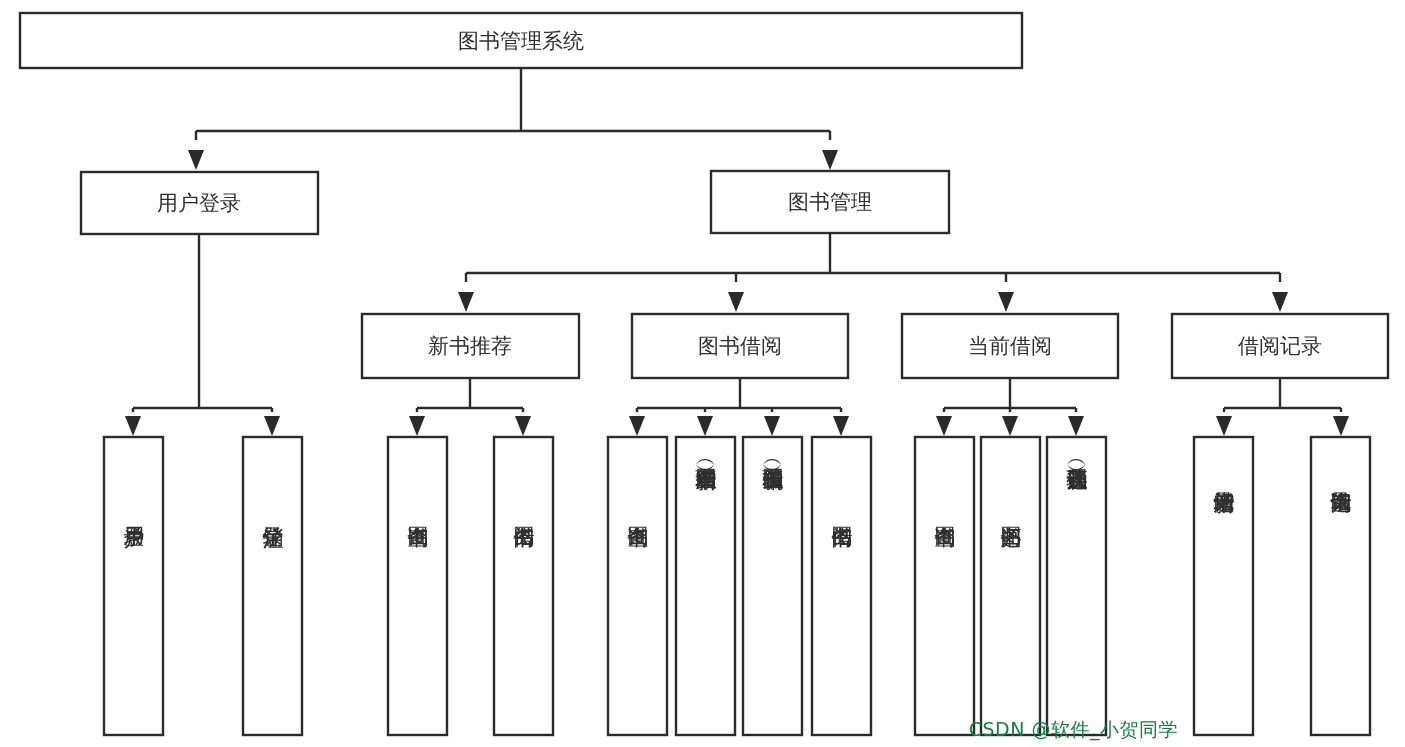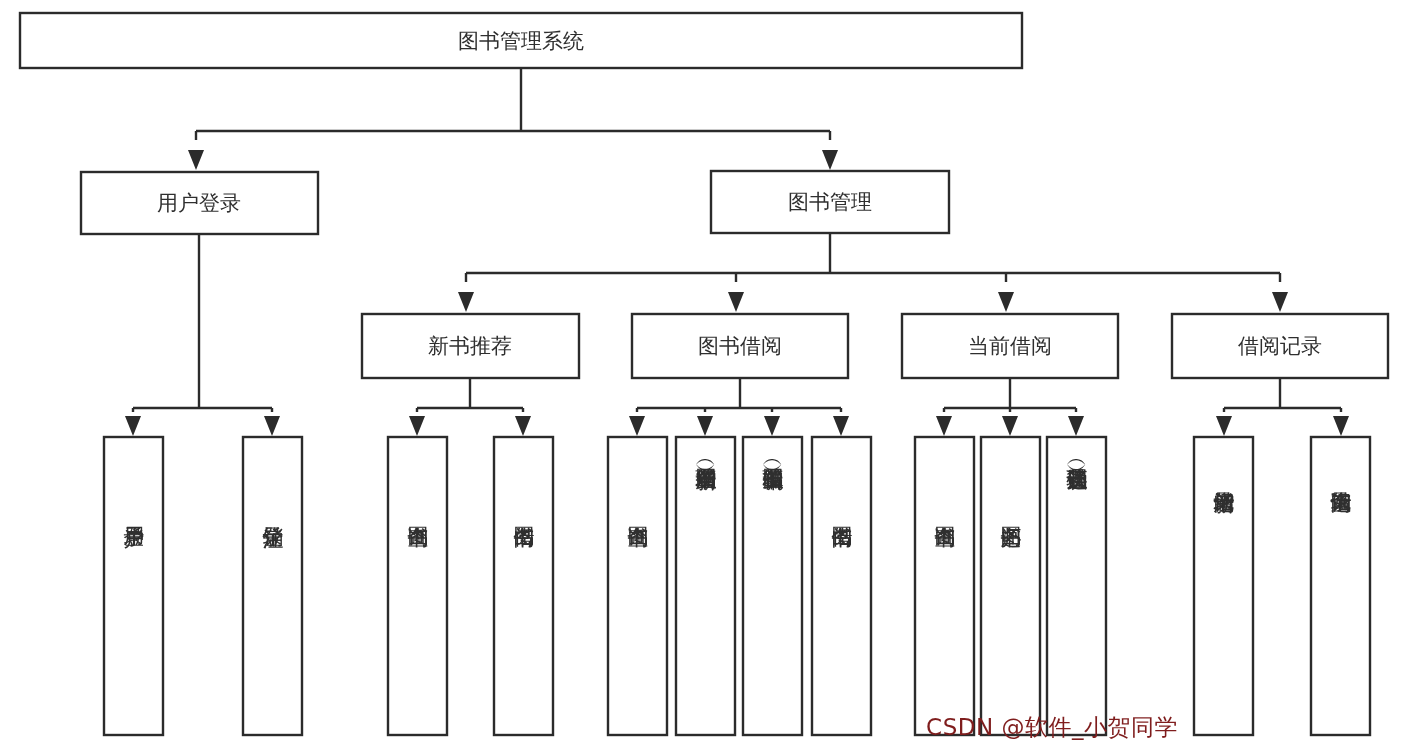--- a/index.html
+++ b/index.html
@@ -53,22 +53,22 @@
   }
   .arrow-head {
     fill: #2b2b2b;
     stroke: none;
   }
   .watermark {
     position: absolute;
     right: 8px;
     bottom: 4px;
     font-family: "DejaVu Sans", "Liberation Sans", sans-serif;
-    font-size: 23px;
-    color: #7f1d1d;
+    font-size: 19px;
+    color: #15803d;
     white-space: nowrap;
     letter-spacing: 0.5px;
     user-select: none;
   }
 </style>
 </head>
 <body>
 
 <div id="diagram-root">
 

